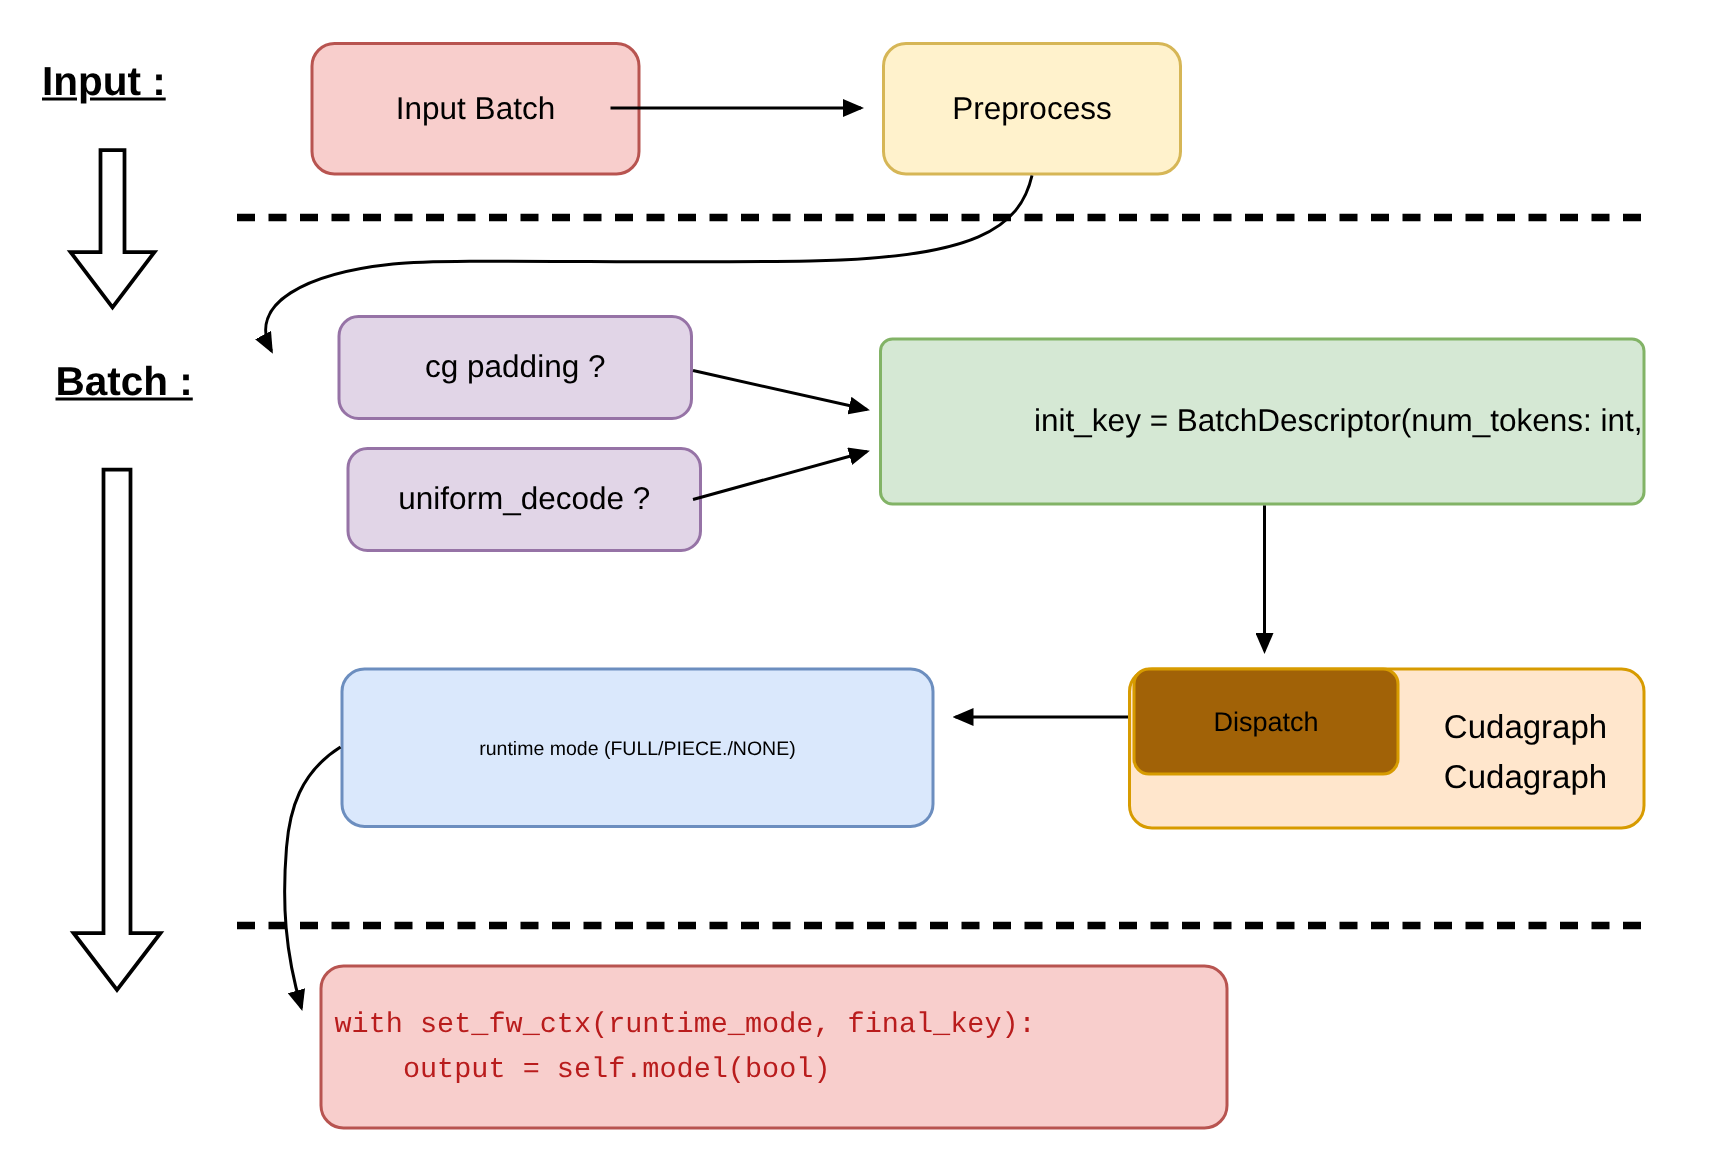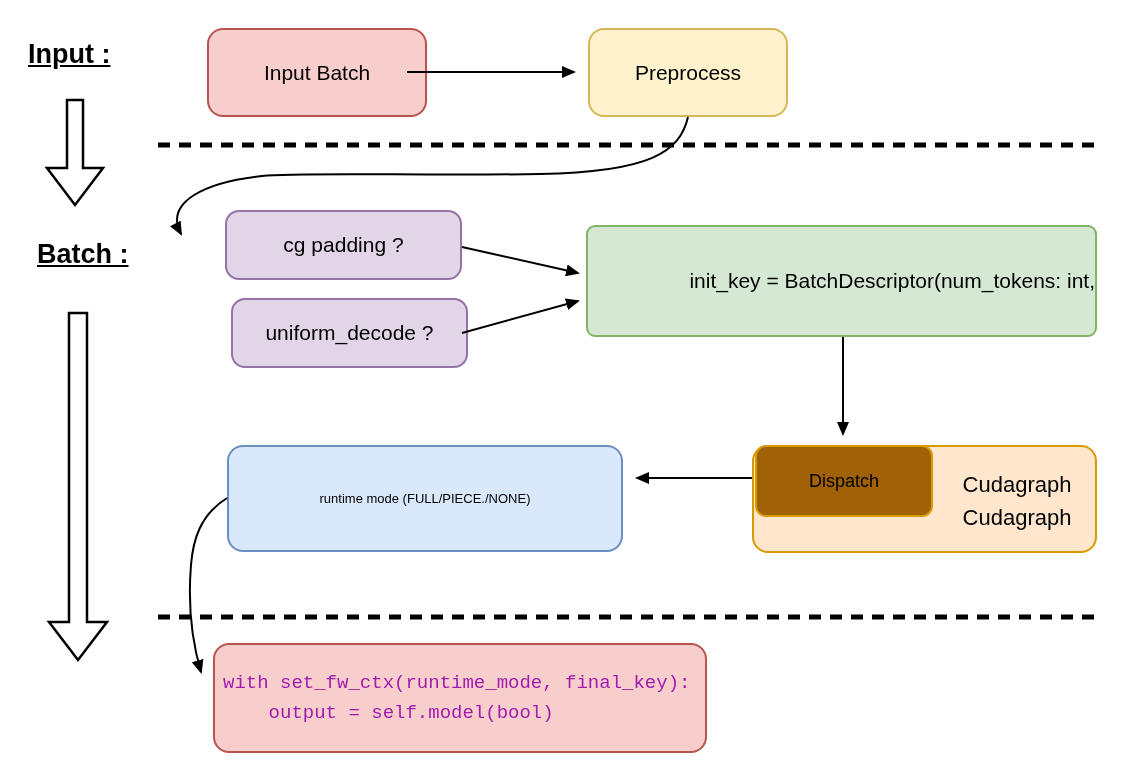--- a/index.html
+++ b/index.html
@@ -58,25 +58,25 @@
 
   #node-input-batch   { left: 207px; top: 28px;  width: 220px; height: 89px; }
   #node-preprocess    { left: 588px; top: 28px;  width: 200px; height: 89px; }
   #node-cg-padding    { left: 225px; top: 210px; width: 237px; height: 70px; border-radius: 14px; }
   #node-uniform-decode{ left: 231px; top: 298px; width: 237px; height: 70px; border-radius: 14px; }
   #node-init-key      { left: 586px; top: 225px; width: 511px; height: 112px; border-radius: 9px; align-items: flex-end; }
   #node-cudagraph     { left: 752px; top: 445px; width: 345px; height: 108px; }
   #node-dispatch      { left: 755px; top: 445px; width: 178px; height: 72px; border-radius: 11px; font-size: 18px; z-index: 1; }
   #node-runtime-mode  { left: 227px; top: 445px; width: 396px; height: 107px; font-size: 13px; line-height: 30px; }
   #node-execute-code  {
-    left: 213px; top: 643px; width: 494px; height: 110px;
+    left: 213px; top: 643px; width: 606px; height: 110px;
     font-family: "Liberation Mono", monospace;
     font-size: 19px; line-height: 30px;
     align-items: flex-start; justify-content: center;
-    text-align: left; padding-left: 8px; color: #a21caf;
+    text-align: left; padding-left: 8px; color: #b91c1c;
   }
   #node-execute-code .code-line { white-space: pre; }
   .cudagraph-label-block {
     position: absolute;
     left: 181px; top: 0; width: 164px; height: 108px;
     display: flex; flex-direction: column;
     align-items: center; justify-content: center;
     font-size: 22px; line-height: 33px;
   }
   #label-input   { left: 28px; top: 39px;  }

